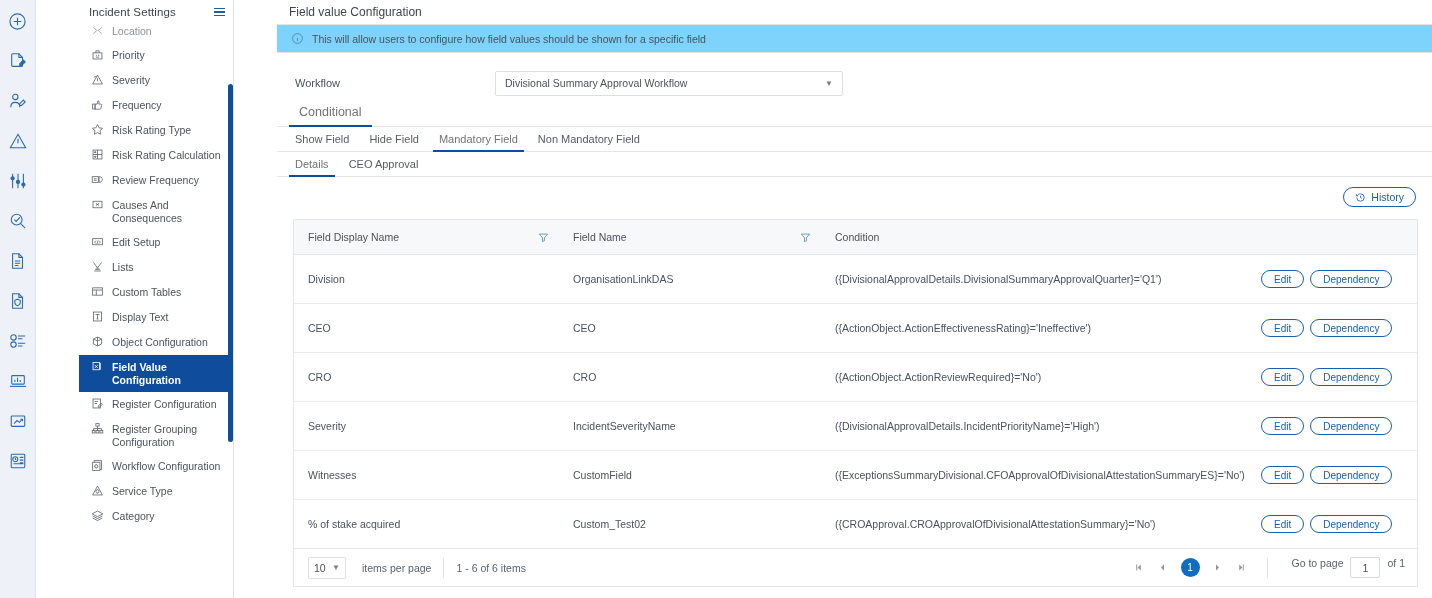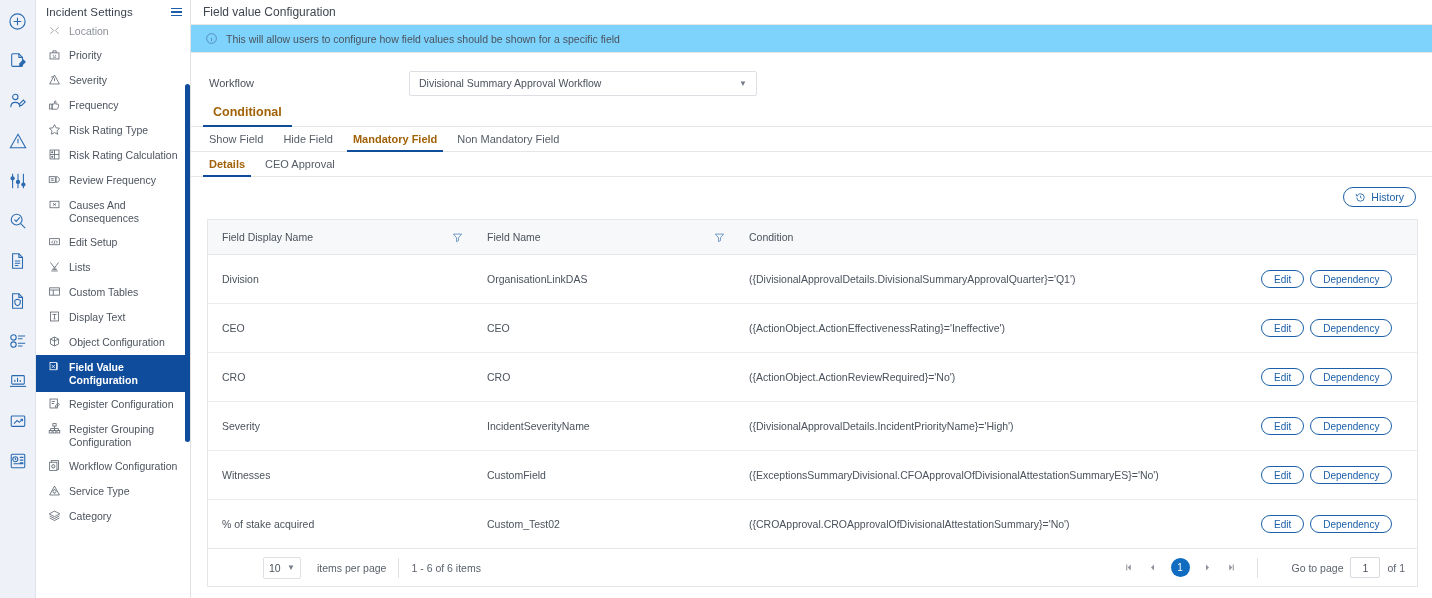--- a/index.html
+++ b/index.html
@@ -3,21 +3,21 @@
 <meta charset="utf-8">
 <style>
   * { box-sizing: border-box; margin: 0; padding: 0; }
   html, body {
     width: 1432px; height: 598px;
     font-family: "Liberation Sans", sans-serif;
     background: #ffffff;
     overflow: hidden;
     color: #40454d;
   }
-  .app { position: relative; width: 1432px; height: 598px; display: flex; }
+  .app { position: relative; width: 1432px; height: 598px; display: flex; gap: 43px; }
 
   
   .icon-rail {
     width: 36px; min-width: 36px; height: 598px;
     background: #eef2f8;
     border-right: 1px solid #dce3ee;
     display: flex; flex-direction: column; align-items: center;
     padding-top: 6px;
     gap: 10px;
   }
@@ -102,21 +102,21 @@
   .caret { font-size: 8px; color: #777e89; }
 
   
   .tabs-l1 { display: flex; padding-left: 8px; border-bottom: 1px solid #e6e6e6; }
   .tabs-l2 { display: flex; padding-left: 8px; border-bottom: 1px solid #e6e6e6; }
   .tabs-l3 { display: flex; padding-left: 8px; border-bottom: 1px solid #e6e6e6; }
   .tab {
     position: relative; padding: 6px 10px 6px;
     font-size: 11px; color: #555c66; cursor: pointer; white-space: nowrap;
   }
-  .tab.sel { color: #a16207; font-weight: bold; }
+  .tab.sel { color: #737373; font-weight: normal; }
   .tab.sel::after {
     content:""; position: absolute; left: 4px; right: 4px; bottom: -1px;
     height: 2.5px; background: #0f4c9c;
   }
   .tabs-l1 .tab { padding: 6px 14px 7px; font-size: 12.5px; }
 
   
   .history-row { display: flex; justify-content: flex-end; padding: 10px 16px 8px 0; }
   .pill {
     border: 1px solid #1b5fa8; border-radius: 14px;
@@ -155,35 +155,34 @@
     margin: 0 14px 0 16px; border: 1px solid #e4e6e9; border-top: none;
     height: 38px; display: flex; align-items: center;
     padding: 0 12px 0 14px; font-size: 10.5px; color: #5b6personally;
     color: #5b626c;
   }
   .pp-select {
     width: 38px; height: 22px; border: 1px solid #dcdfe4; border-radius: 2px;
     display: flex; align-items: center; justify-content: space-between;
     padding: 0 5px; font-size: 10.5px; background: #fff; cursor: pointer;
     color: #4b525c;
-    margin-left: 41px;
   }
   .pg-sep { width: 1px; height: 20px; background: #e0e2e6; margin: 0 12px; }
   .pager-right { margin-left: auto; display: flex; align-items: center; gap: 2px; }
   .pg-arrow {
     width: 22px; height: 22px; display: flex; align-items: center;
     justify-content: center; color: #8d939c; font-size: 9px; cursor: pointer;
   }
   .pg-num {
     width: 19px; height: 19px; border-radius: 50%;
     background: #0f6cc0; color: #fff; font-size: 10px;
     display: flex; align-items: center; justify-content: center;
     margin: 0 5px; cursor: pointer;
   }
-  .goto { display: flex; align-items: center; gap: 7px; margin-left: 20px; }
+  .goto { display: flex; align-items: flex-start; gap: 7px; margin-left: 10px; }
   .goto-input {
     width: 30px; height: 21px; border: 1px solid #d6d9de; border-radius: 2px;
     text-align: center; font-size: 10.5px; color: #4b525c;
     font-family: "Liberation Sans", sans-serif; background:#fff;
   }
 </style>
 </head>
 <body>
 
 <div class="app">

